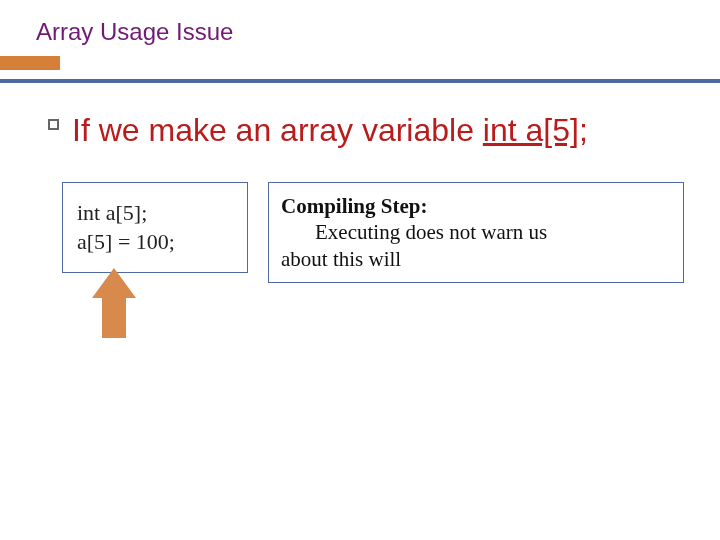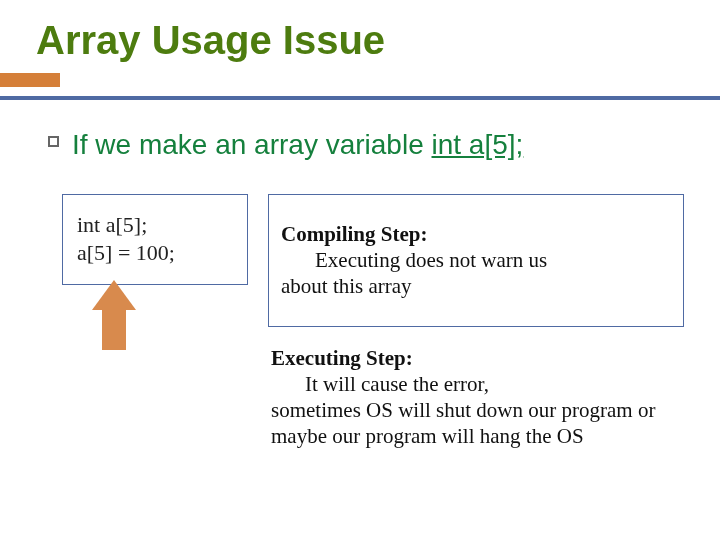--- a/index.html
+++ b/index.html
@@ -12,23 +12,23 @@
     position: relative;
     overflow: hidden;
   }
   .slide {
     padding: 18px 36px 0 36px;
     box-sizing: border-box;
     width: 100%;
     height: 100%;
   }
   .title {
-    font-size: 40px;
-    color: #4d7c0f;
-    font-weight: bold;
+    font-size: 24px;
+    color: #701a75;
+    font-weight: normal;
     margin: 0 0 10px 0;
   }
   .hr-wrap {
     margin-left: -36px;
     width: 720px;
   }
   .accent-bar {
     height: 14px;
     background: #d57f39;
     width: 60px;
@@ -42,22 +42,22 @@
     margin-top: 5px;
   }
   .bullets {
     margin: 26px 0 0 8px;
     padding: 0;
     list-style: none;
   }
   .bullets li {
     position: relative;
     padding-left: 28px;
-    font-size: 28px;
-    color: #15803d;
+    font-size: 32px;
+    color: #b91c1c;
     line-height: 1.35;
     margin-bottom: 2px;
   }
   .bullets li::before {
     content: "";
     position: absolute;
     left: 4px;
     top: 10px;
     width: 11px;
     height: 11px;
@@ -103,21 +103,21 @@
     height: 40px;
     background: #d88a4d;
     margin: 0 auto;
   }
   .note-col {
     flex: 1 1 auto;
   }
   .note-box {
     border: 1.5px solid #4f6aa3;
     background: #fff;
-    padding: 26px 12px;
+    padding: 10px 12px;
     font-family: "Times New Roman", Times, serif;
     font-size: 21px;
     color: #111;
     line-height: 1.25;
     margin-bottom: 18px;
   }
   .note-box .hd { font-weight: bold; }
   .note-nobox {
     font-family: "Times New Roman", Times, serif;
     font-size: 21px;
@@ -156,23 +156,18 @@
       <div class="arrow">
         <div class="head"></div>
         <div class="shaft"></div>
       </div>
     </div>
 
     <div class="note-col">
       <div class="note-box">
         <span class="hd">Compiling Step:</span><br>
         <span class="indent"></span><span>Executing does not warn us</span><br>
-        <span>about this array</span>
-      </div>
-      <div class="note-nobox">
-        <span class="hd">Executing Step:</span><br>
-        <span class="indent"></span><span>It will cause the error,</span><br>
-        <span>sometimes OS will shut down our program or maybe our program will hang the OS</span>
+        <span>about this will</span>
       </div>
     </div>
 
   </div>
 </div>
 
 </body></html>

